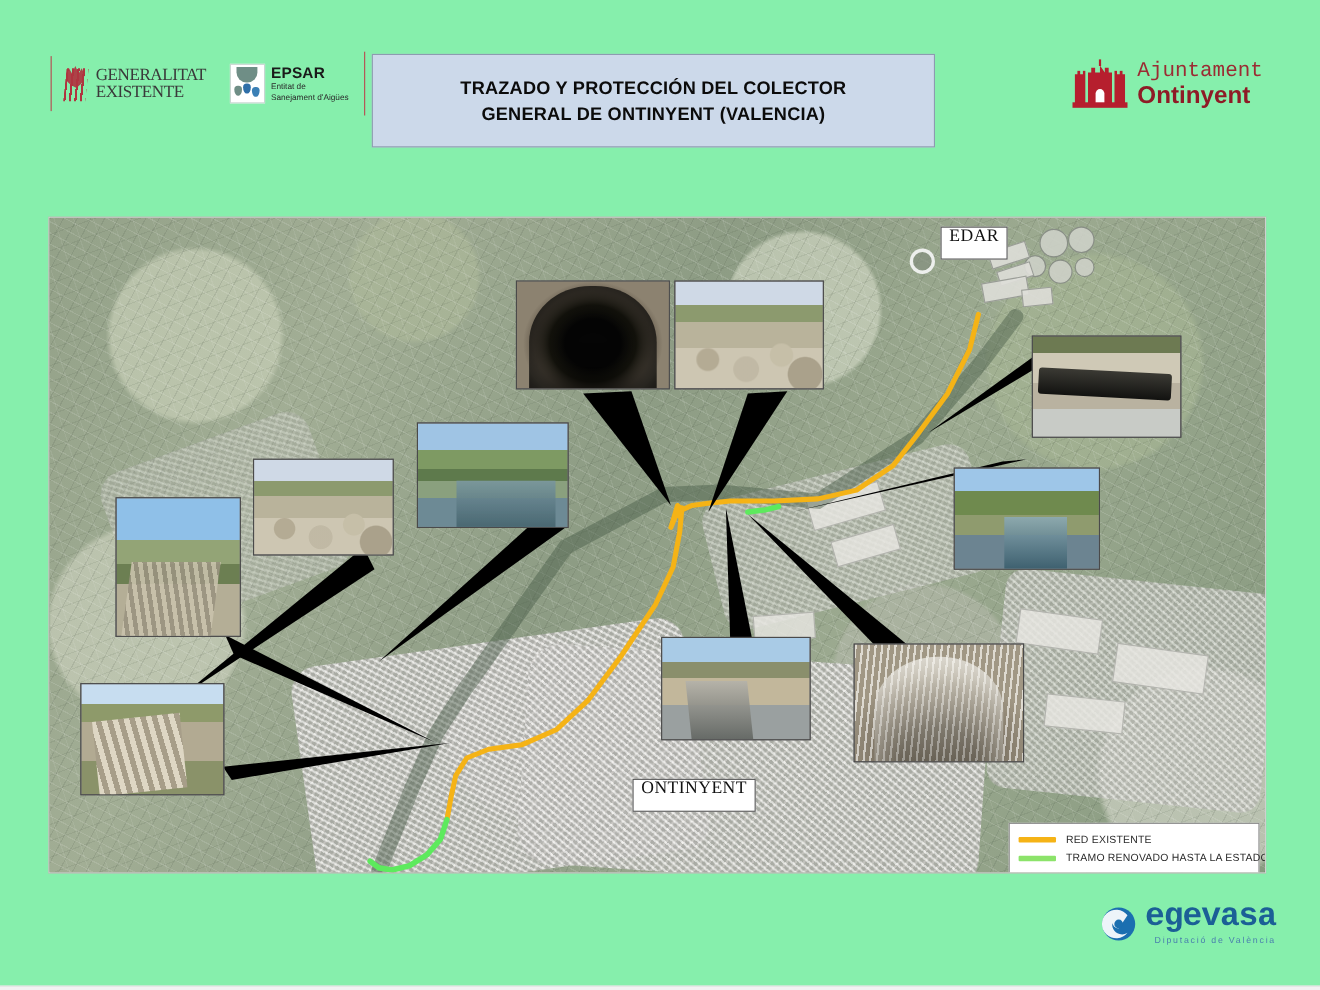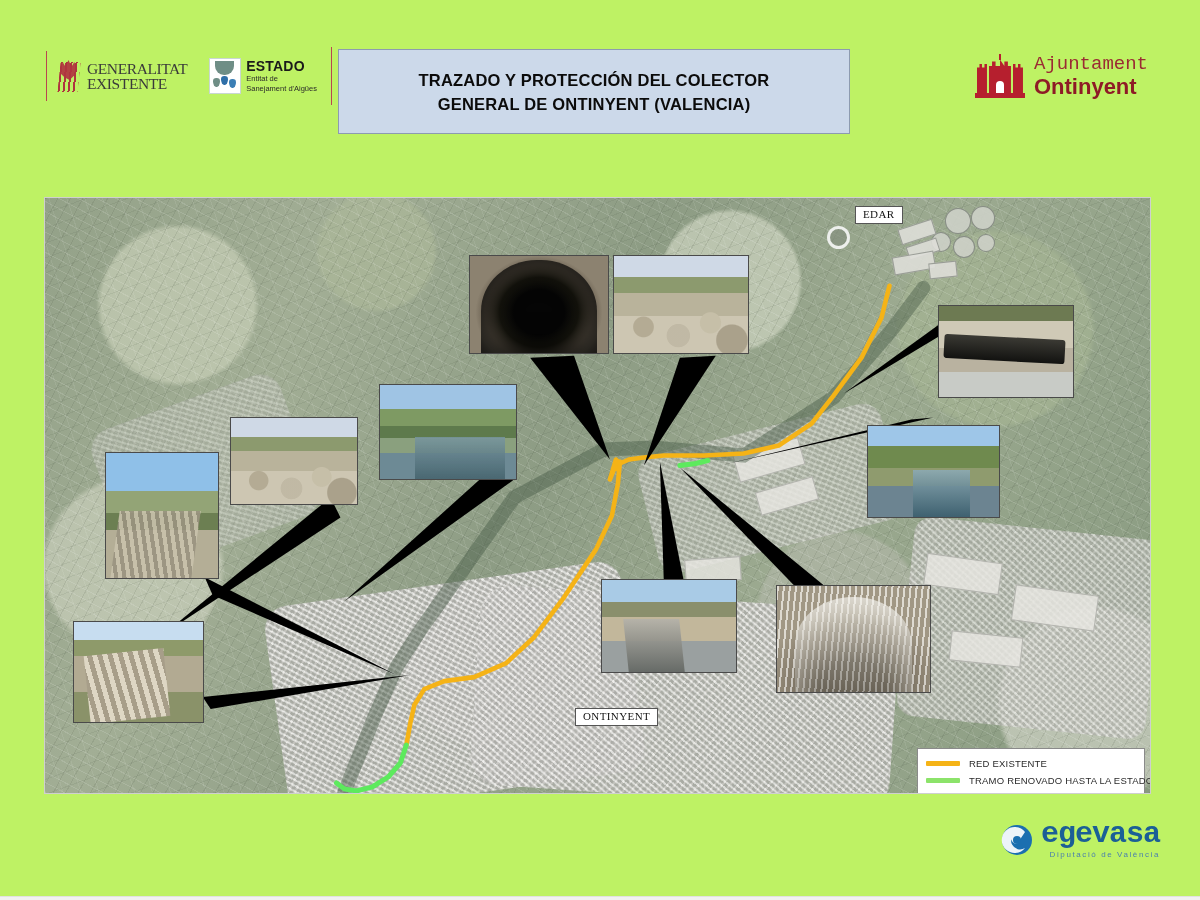--- a/index.html
+++ b/index.html
@@ -11,21 +11,21 @@
   body {
     width: 1200px;
     height: 900px;
     position: relative;
     font-family: "Liberation Sans", sans-serif;
     overflow: hidden;
   }
   .page {
     position: absolute;
     inset: 0;
-    background: #bef264;
+    background: #86efac;
   }
   .page-bottom-rule {
     position: absolute;
     left: 0; right: 0; bottom: 0;
     height: 3px;
     background: #f2f2f2;
     border-top: 1px solid #e2e2e2;
   }
 
   
@@ -314,24 +314,24 @@
     inset: 0;
     pointer-events: none;
   }
 
   
   .map-label {
     position: absolute;
     background: #ffffff;
     border: 1px solid #555555;
     font-family: "Liberation Serif", serif;
-    font-size: 11px;
+    font-size: 16px;
     letter-spacing: .4px;
     color: #111111;
-    padding: 1px 7px 2px 7px;
+    padding: 1px 7px 14px 7px;
     white-space: nowrap;
     line-height: 13px;
   }
   .map-label.edar     { left: 810px; top: 8px; }
   .map-label.ontinyent{ left: 530px; top: 510px; }
 
   
   .legend {
     position: absolute;
     left: 872px; top: 550px;
@@ -500,21 +500,21 @@
       </div>
 
       <div class="epsar-block">
         <div class="epsar-mark">
           <div class="cup"></div>
           <div class="drop1"></div>
           <div class="drop2"></div>
           <div class="drop3"></div>
         </div>
         <div>
-          <div class="epsar-name">ESTADO</div>
+          <div class="epsar-name">EPSAR</div>
           <div class="epsar-sub">Entitat de</div>
           <div class="epsar-sub">Sanejament d'Aigües</div>
         </div>
       </div>
 
       <div class="vrule tall"></div>
     </div>
 
     <div class="title-box">
       <div class="title-text">

